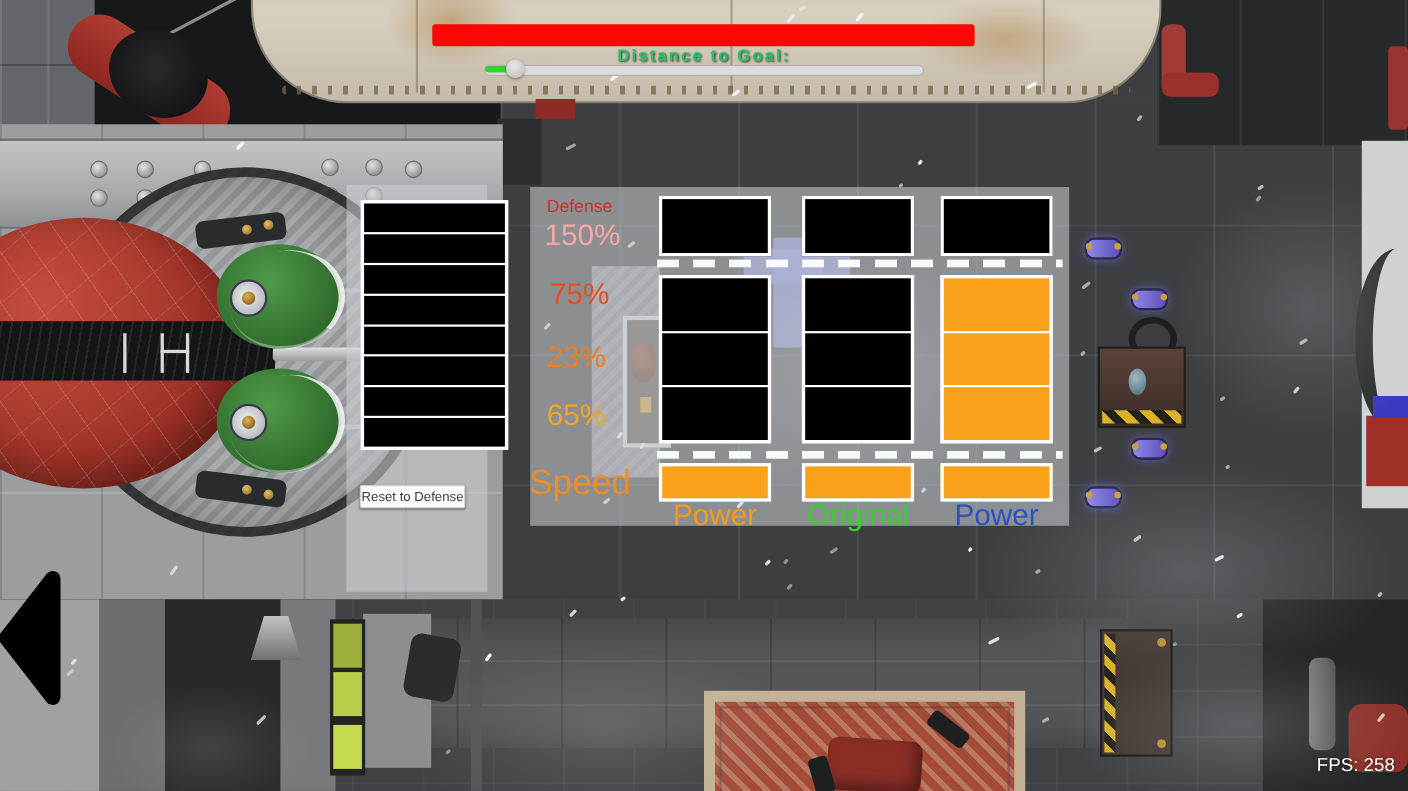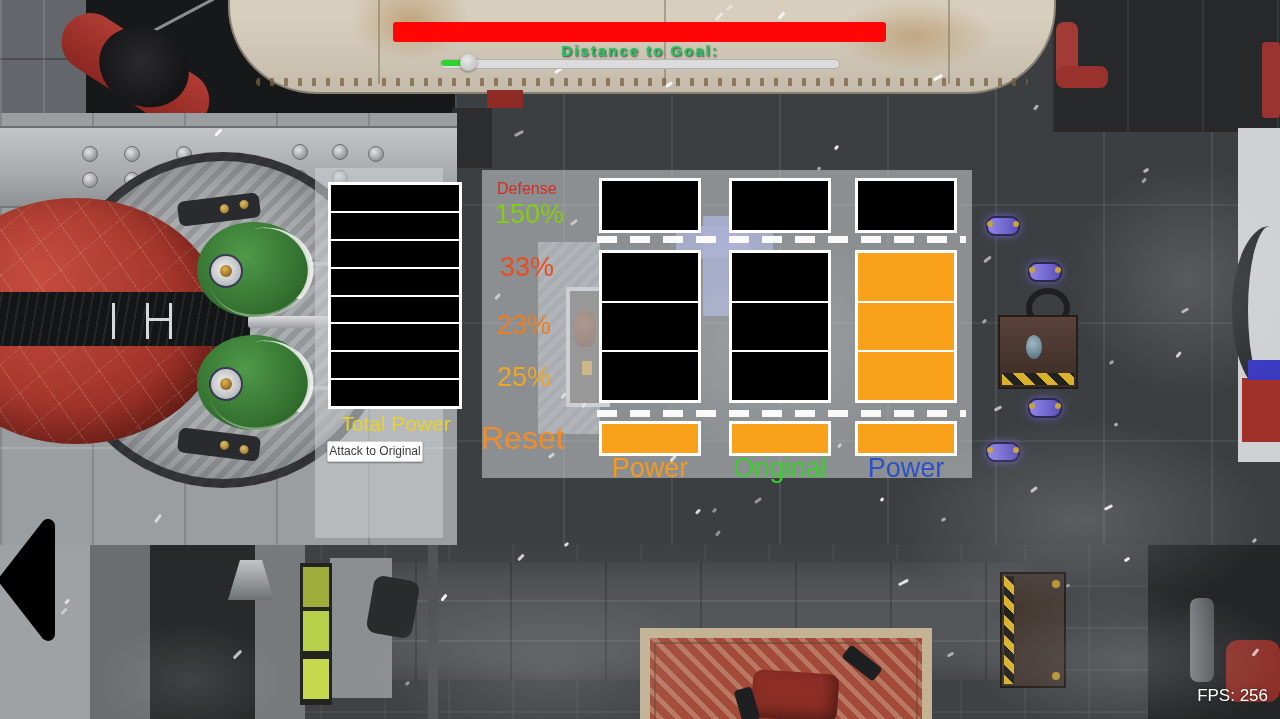--- a/index.html
+++ b/index.html
@@ -373,30 +373,29 @@
   <div class="abs tp-box" id="tp-box">
       <div class="seg" style="background: rgb(0, 0, 0);"></div>
       <div class="seg" style="background: rgb(0, 0, 0);"></div>
       <div class="seg" style="background: rgb(0, 0, 0);"></div>
       <div class="seg" style="background: rgb(0, 0, 0);"></div>
       <div class="seg" style="background: rgb(0, 0, 0);"></div>
       <div class="seg" style="background: rgb(0, 0, 0);"></div>
       <div class="seg" style="background: rgb(0, 0, 0);"></div>
       <div class="seg" style="background: rgb(0, 0, 0);"></div>
     </div>
-  <div class="abs tp-label" style="color: rgb(232, 210, 44);">Total Power</div>
-  <button class="abs reset-btn">Attack to Original</button>
+  <button class="abs reset-btn">Reset to Defense</button>
 
   <div id="scale-labels">
       <div class="scale-label s0" style="left: 497px; top: 180px; color: rgb(214, 43, 31);">Defense</div>
-      <div class="scale-label s1" style="left: 495px; top: 199px; color: #84cc16;">150%</div>
-      <div class="scale-label s2" style="left: 500px; top: 252px; color: rgb(232, 77, 29);">33%</div>
+      <div class="scale-label s1" style="left: 495px; top: 199px; color: #fca5a5;">150%</div>
+      <div class="scale-label s2" style="left: 500px; top: 252px; color: rgb(232, 77, 29);">75%</div>
       <div class="scale-label s3" style="left: 497px; top: 310px; color: rgb(238, 126, 31);">23%</div>
-      <div class="scale-label s4" style="left: 497px; top: 362px; color: rgb(242, 165, 36);">25%</div>
-      <div class="scale-label s5" style="left: 481px; top: 420px; color: rgb(240, 141, 40);">Reset</div>
+      <div class="scale-label s4" style="left: 497px; top: 362px; color: rgb(242, 165, 36);">65%</div>
+      <div class="scale-label s5" style="left: 481px; top: 420px; color: rgb(240, 141, 40);">Speed</div>
     </div>
 
   <div class="abs dash-line" style="top:236px;"></div>
   <div class="abs dash-line" style="top:410px;"></div>
 
   <div id="columns">
       <div class="col-cell" style="left: 599px; top: 178px; height: 55px; background: rgb(0, 0, 0);"></div>
       <div class="col-mid" style="left: 599px; top: 250px; height: 153px;">
         <div class="c" style="background: rgb(0, 0, 0);"></div>
         <div class="c" style="background: rgb(0, 0, 0);"></div>
@@ -425,14 +424,14 @@
   <div class="abs health-bar" style="background: rgb(255, 5, 5);"></div>
   <div class="abs distance-label">Distance to Goal:</div>
   <div class="abs slider-track"></div>
   <div class="abs slider-fill" id="slider-fill" style="width: 26px;"></div>
   <div class="abs slider-handle"></div>
 
   <svg class="abs back-svg" width="60" height="136">
     <path d="M50 14 L50 122 L8 68 Z" fill="#000" stroke="#000" stroke-width="14" stroke-linejoin="round"></path>
   </svg>
 
-  <div class="abs fps">FPS: 256</div>
+  <div class="abs fps">FPS: 258</div>
 </div>
 
 </body></html>

